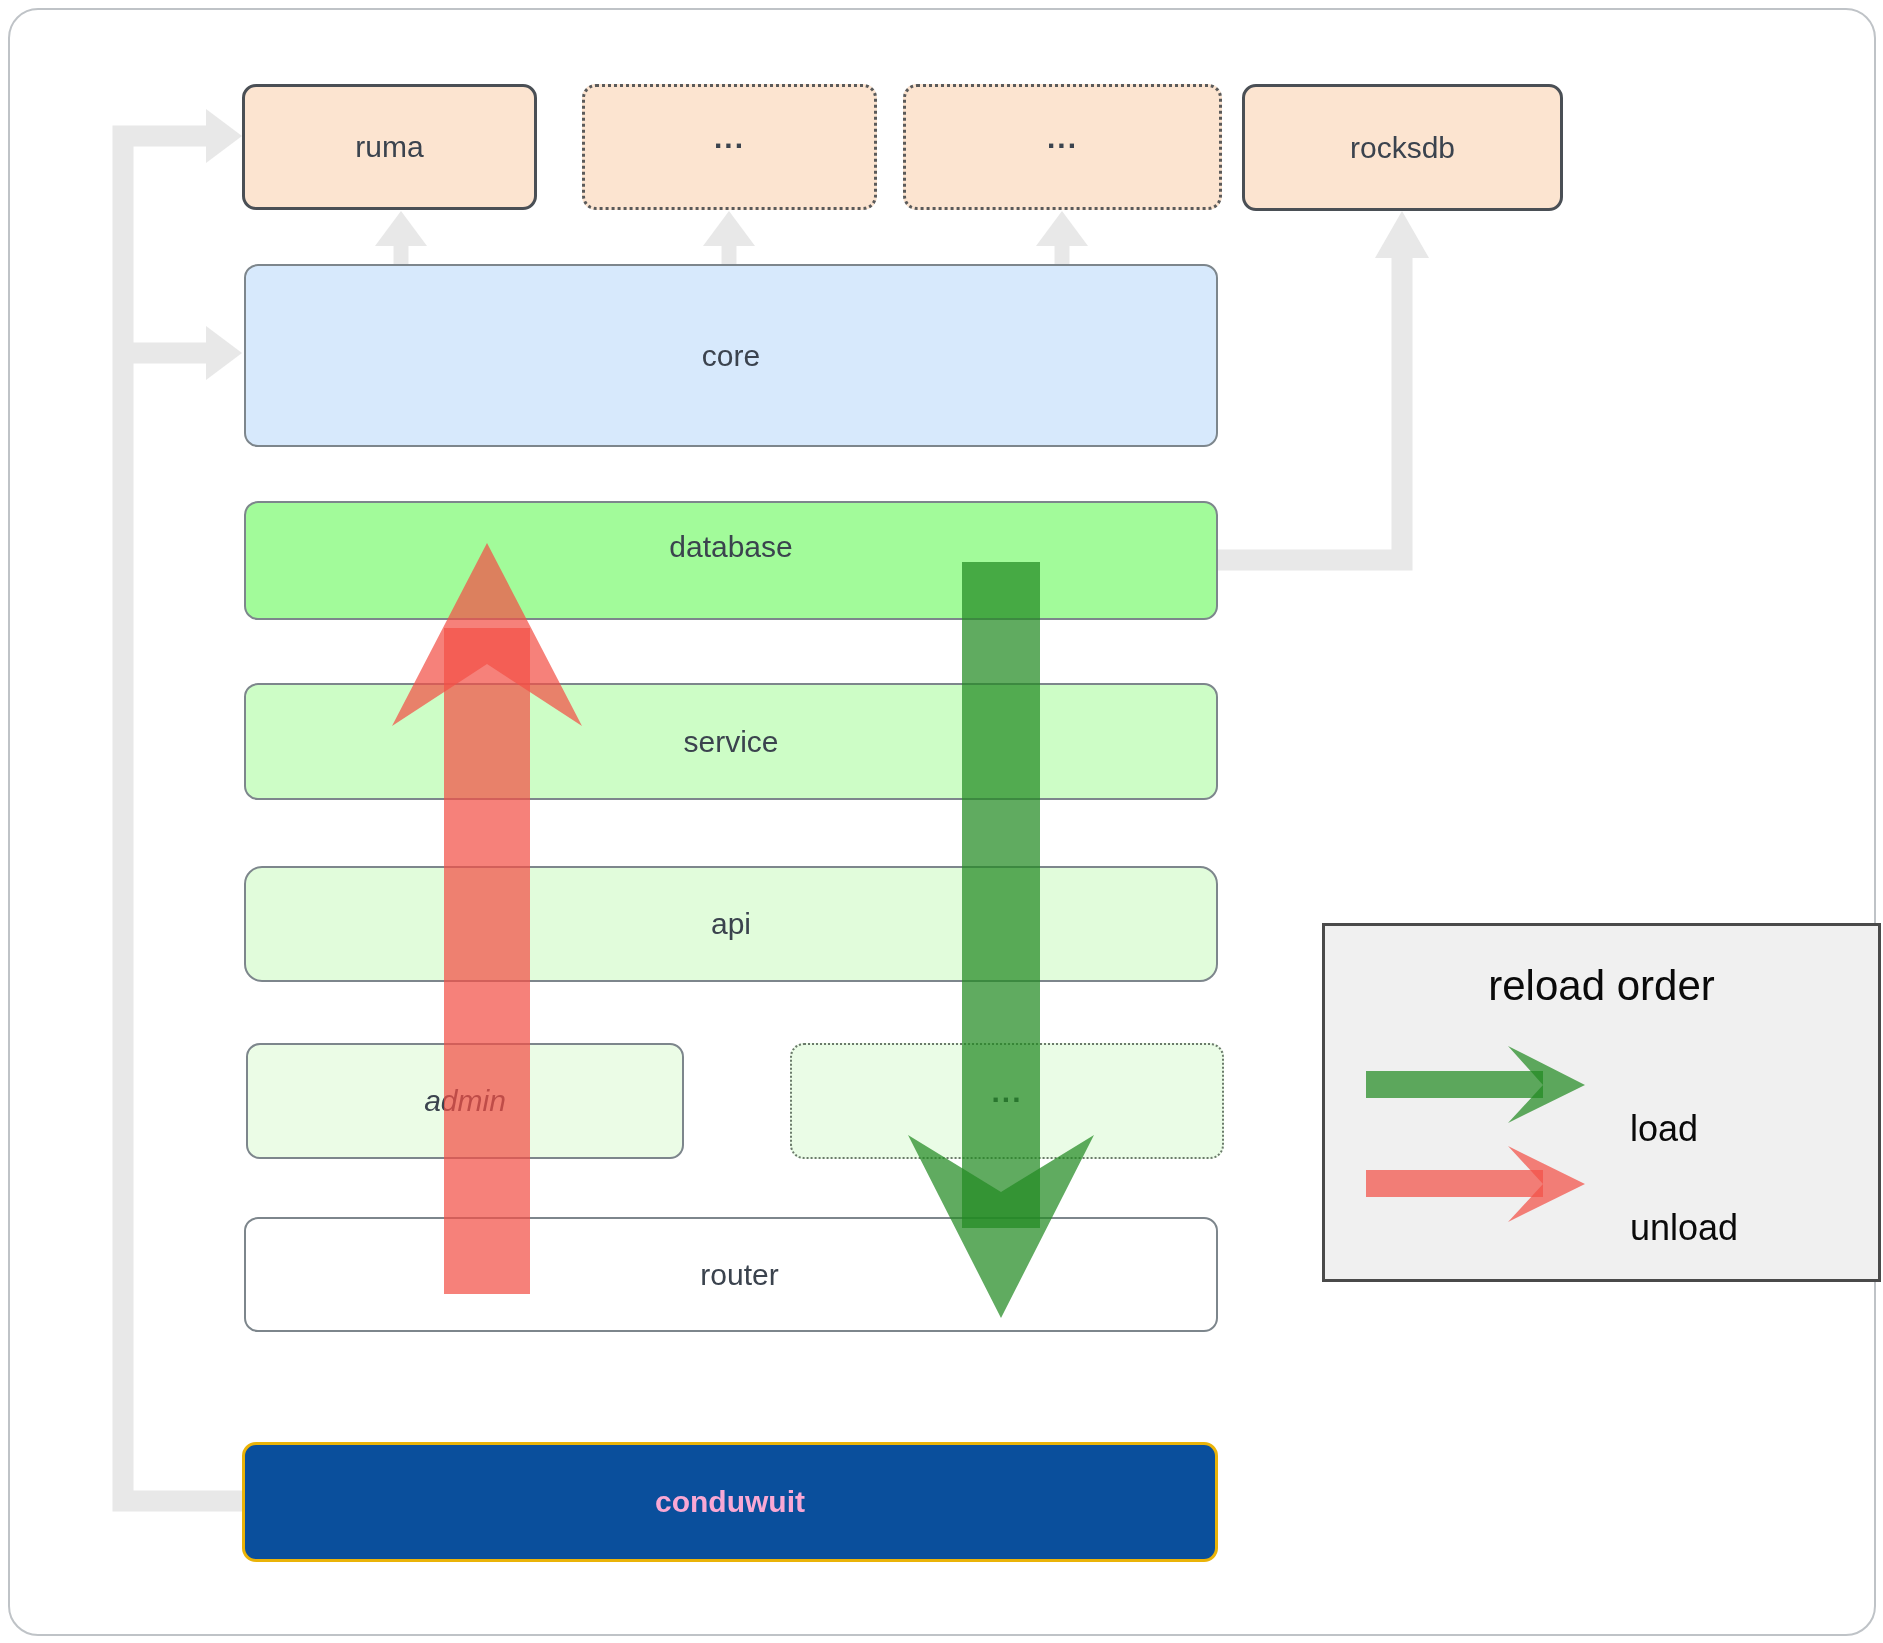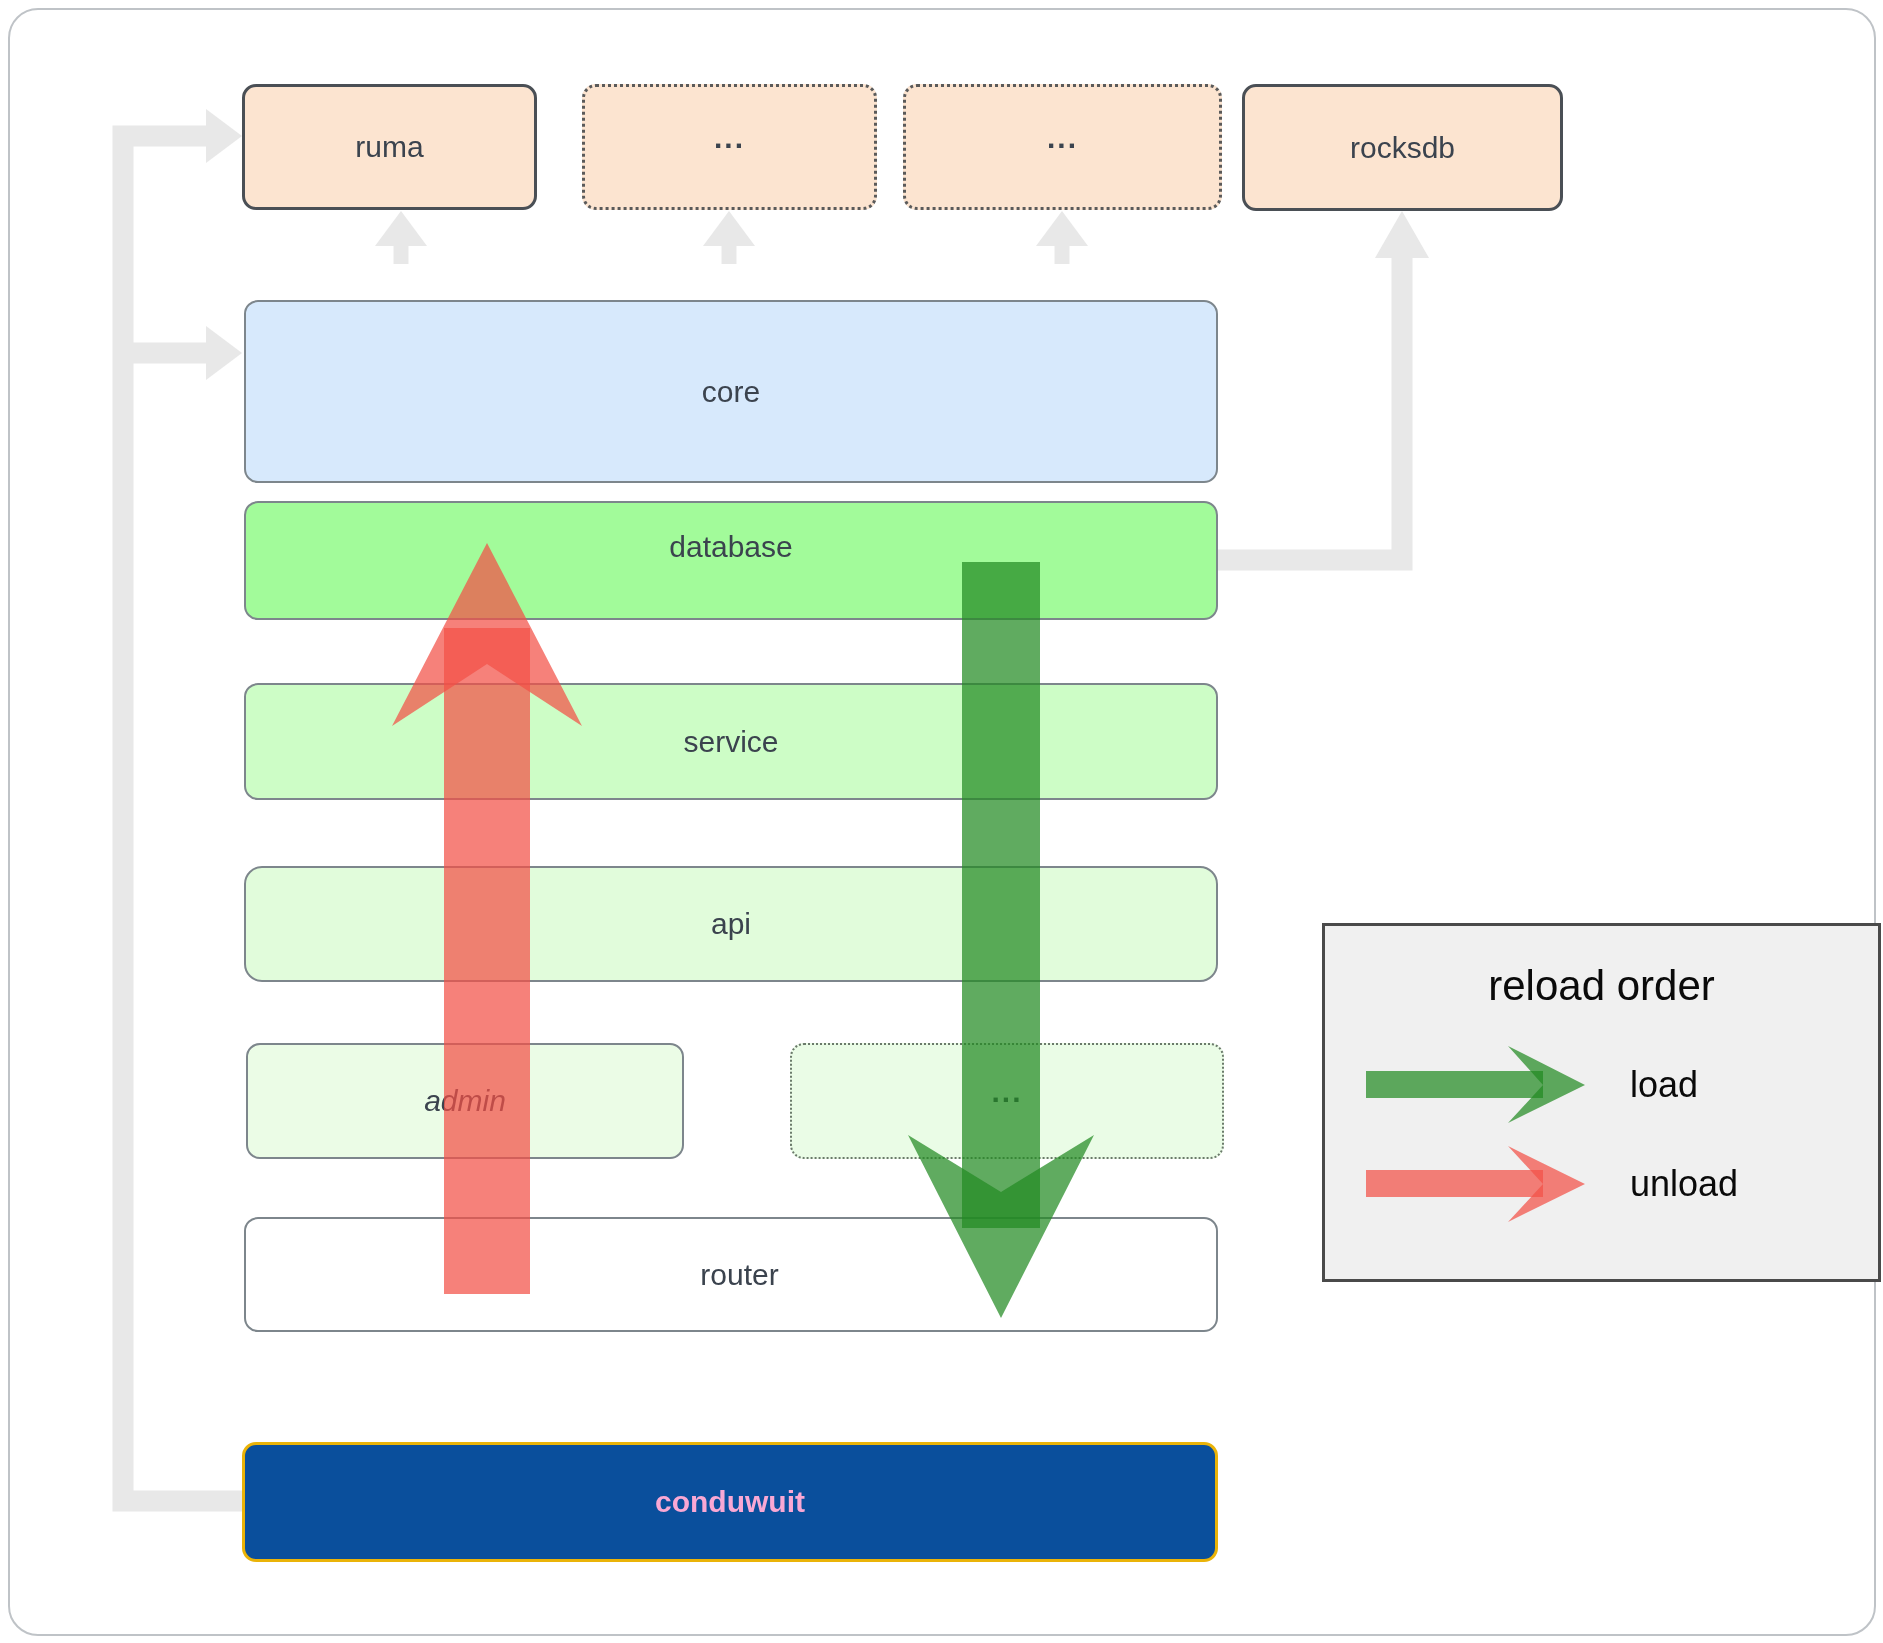--- a/index.html
+++ b/index.html
@@ -11,39 +11,39 @@
     position:absolute;left:8px;top:8px;width:1864px;height:1624px;
     border:2px solid #bfc3c7;border-radius:30px;
   }
   svg.layer{position:absolute;left:0;top:0;pointer-events:none;}
   .node{
     position:absolute;display:flex;align-items:center;justify-content:center;
     border-radius:14px;font-size:30px;color:var(--label);box-sizing:border-box;
   }
   .peach{background:var(--peach_fill);border:3px solid var(--peach_border);}
   .peach.dotted{border:3px dotted #5a5a5a;}
-  .blue{background:var(--blue_fill);border:2px solid var(--box_border);margin-top:36px;}
+  .blue{background:var(--blue_fill);border:2px solid var(--box_border);}
   .db{background:var(--green_db);border:2px solid var(--box_border);align-items:center;}
   .svc{background:var(--green_service);border:2px solid var(--box_border);}
   .api{background:var(--green_api);border:2px solid var(--box_border);}
   .adm{background:var(--green_admin);border:2px solid var(--box_border);}
   .gdot{background:var(--green_ellipsis);border:2px dotted #6b7a6b;}
   .white{background:#ffffff;border:2px solid var(--box_border);padding-left:17px;}
   .navy{background:var(--navy_fill);border:3px solid #eab308;color:#f9a8d4;font-weight:bold;}
   .ellipsis-label{font-weight:bold;transform:translateY(-9px);letter-spacing:2px;}
   .legend{
     position:absolute;left:1322px;top:923px;width:559px;height:359px;box-sizing:border-box;
     background:var(--legend_bg);border:3px solid var(--legend_border);
   }
   .legend-title{
     position:absolute;left:0;top:36px;width:100%;text-align:center;
     font-size:42px;color:#0a0a0a;
   }
   .legend-label{
-    position:absolute;left:305px;font-size:36px;color:#0a0a0a;height:40px;line-height:40px;
+    position:absolute;left:305px;font-size:36px;color:#0a0a0a;height:40px;line-height:40px;margin-top:44px;
   }
   .legend-label.l1{top:139px;}
   .legend-label.l2{top:238px;}
 </style>
 </head>
 <body>
 
 <div class="canvas">
   <div class="frame"></div>
 

